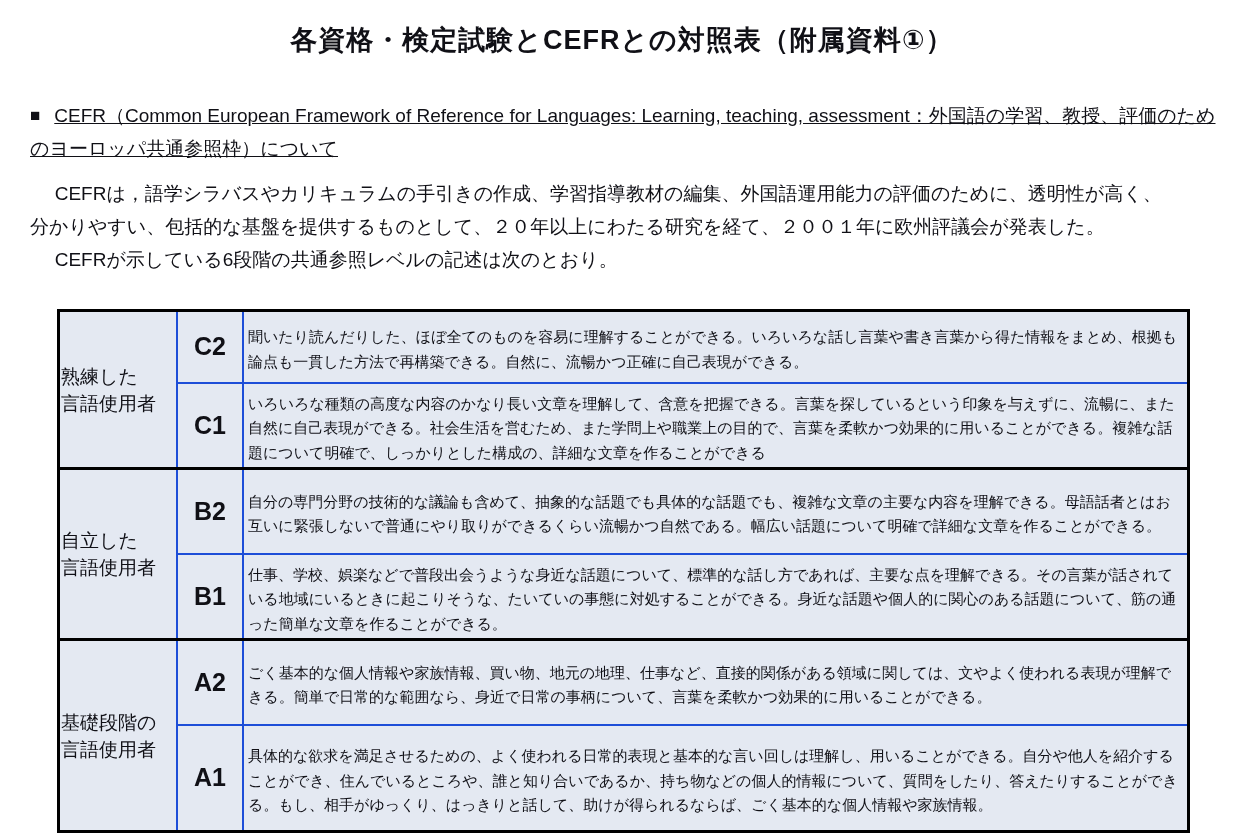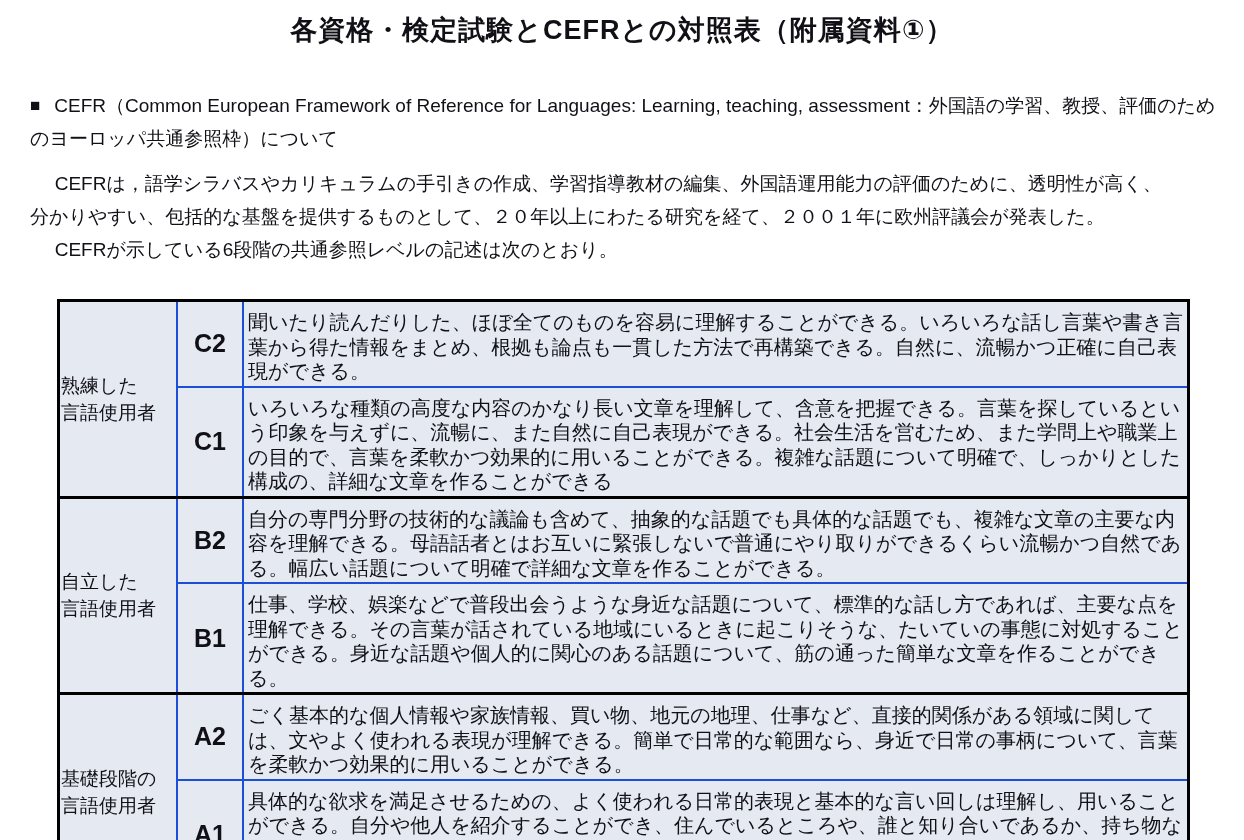--- a/index.html
+++ b/index.html
@@ -2,26 +2,26 @@
 <html lang="ja"><head>
 <meta charset="utf-8">
 <style>
   html,body{margin:0;padding:0;}
   body{
     width:1244px;height:840px;background:#ffffff;overflow:hidden;
     font-family:"Liberation Sans","DejaVu Sans",sans-serif;
     color:#101016;
   }
   .page-title{
-    padding-top:12px;text-align:center;
+    padding-top:22px;text-align:center;
     font-size:27px;font-weight:bold;letter-spacing:1px;
   }
   .section-heading{
     margin:42px 26px 0 30px;
-    font-size:19px;line-height:32px;
+    font-size:19px;line-height:32px;text-decoration:underline;
   }
   .section-heading .bullet{
     display:inline-block;font-size:17px;margin-right:14px;
     transform:translateY(-1px);
   }
   .intro{
     margin:12px 0 0 30px;width:1140px;
     font-size:19px;line-height:33px;
   }
   .intro p{margin:0;text-indent:1.3em;}
@@ -44,21 +44,21 @@
     white-space:pre-line;
   }
   td.level{
     width:62px;text-align:center;
     font-size:25px;font-weight:bold;
     font-family:"Liberation Sans","DejaVu Sans",sans-serif;
     border-radius:11px;
   }
   td.desc{
     vertical-align:top;
-    font-size:20px;line-height:24.5px;
+    font-size:15px;line-height:24.5px;
     padding:8px 4px 2px 4px;
   }
   tr.r-c2{height:72px;}
   tr.r-c1{height:86px;}
   tr.r-b2{height:85px;}
   tr.r-b1{height:85px;}
   tr.r-a2{height:85px;}
   tr.r-a1{height:107px;}
   .source-note{
     margin:7px 56px 0 0;

